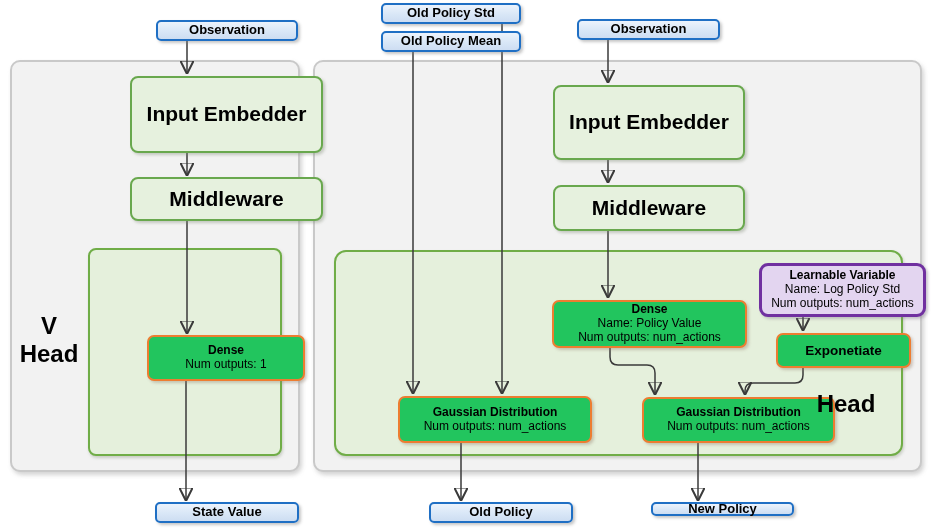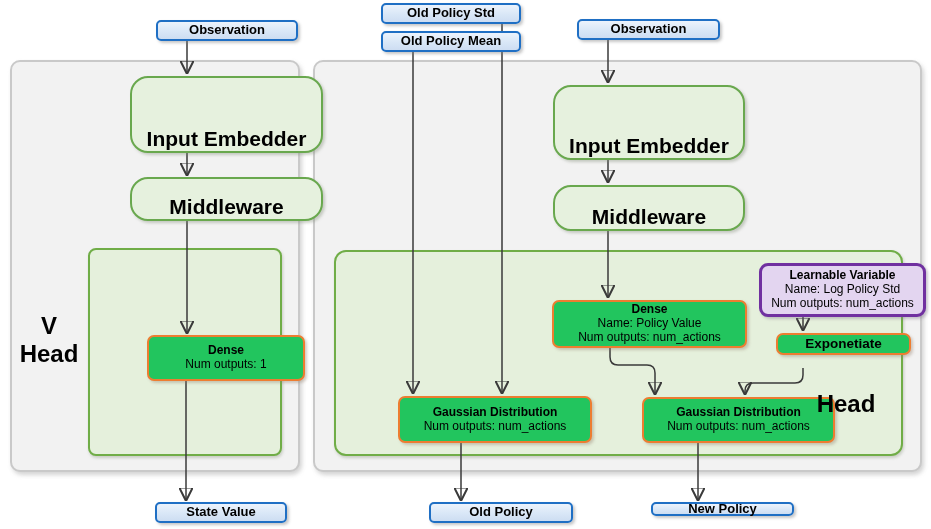--- a/index.html
+++ b/index.html
@@ -25,24 +25,23 @@
     line-height:1.15;
     margin-left:40px;
   }
   .blue{
     background:linear-gradient(180deg,#ecf3fc 0%,#d9e7f7 55%,#cdddf2 100%);
     border:2.5px solid #1f6fc4;border-radius:5px;
     font-weight:bold;font-size:13px;
     box-shadow:2px 2px 3px rgba(130,130,130,0.45);
   }
   .green-node{
-    background:#e6f1de;border:2.5px solid #69a84e;border-radius:18px;
+    background:#e6f1de;border:2.5px solid #69a84e;border-radius:8px;
     font-weight:bold;font-size:21px;
     box-shadow:2px 2px 3px rgba(130,140,120,0.4);
-    justify-content:flex-end;
   }
   .orange{
     background:#22c55e;border:2.5px solid #ed7d31;border-radius:7px;
     font-size:12px;box-shadow:2px 2px 3px rgba(150,130,110,0.4);
   }
   .purple{
     background:#e3d5f0;border:3px solid #7030a0;border-radius:9px;
     font-size:12px;box-shadow:2px 2px 3px rgba(130,120,140,0.4);
   }
   .node .title{font-weight:bold;}
@@ -101,21 +100,21 @@
   <div class="head-label" style="left:4px;top:312px;width:90px">
     <div>V</div>
     <div>Head</div>
   </div>
 
   <div class="node orange" style="left:107px;top:335px;width:158px;height:46px">
     <span class="title">Dense</span>
     <span class="line">Num outputs: 1</span>
   </div>
 
-  <div class="node blue" style="left:115px;top:502px;width:132px;height:21px">
+  <div class="node blue" style="left:115px;top:502px;width:144px;height:21px">
     <span>State Value</span>
   </div>
 
   <div class="node blue" style="left:341px;top:3px;width:140px;height:21px">
     <span>Old Policy Std</span>
   </div>
 
   <div class="node blue" style="left:341px;top:31px;width:140px;height:21px">
     <span>Old Policy Mean</span>
   </div>
@@ -137,21 +136,21 @@
     <span class="line">Name: Log Policy Std</span>
     <span class="line">Num outputs: num_actions</span>
   </div>
 
   <div class="node orange" style="left:512px;top:300px;width:195px;height:48px">
     <span class="title">Dense</span>
     <span class="line">Name: Policy Value</span>
     <span class="line">Num outputs: num_actions</span>
   </div>
 
-  <div class="node orange single" style="left:736px;top:333px;width:135px;height:22px">
+  <div class="node orange single" style="left:736px;top:333px;width:135px;height:35px">
     <span>Exponetiate</span>
   </div>
 
   <div class="node orange" style="left:358px;top:396px;width:194px;height:47px">
     <span class="title">Gaussian Distribution</span>
     <span class="line">Num outputs: num_actions</span>
   </div>
 
   <div class="node orange" style="left:602px;top:397px;width:193px;height:46px">
     <span class="title">Gaussian Distribution</span>

